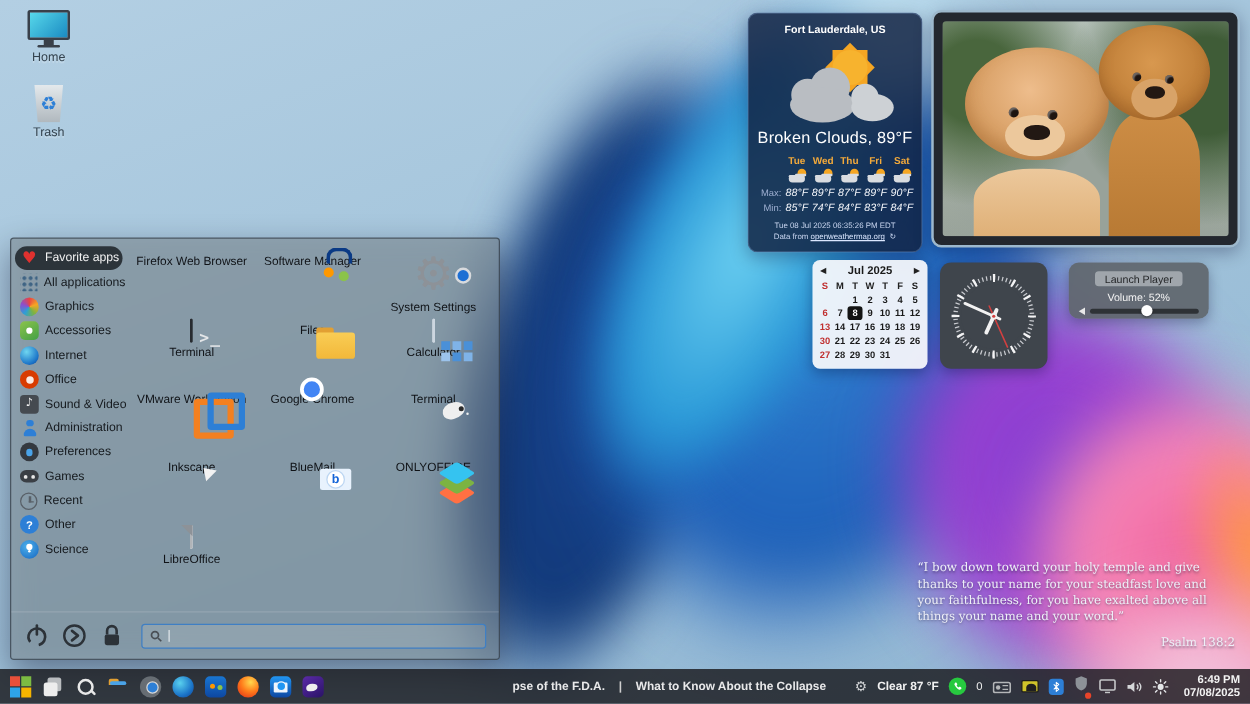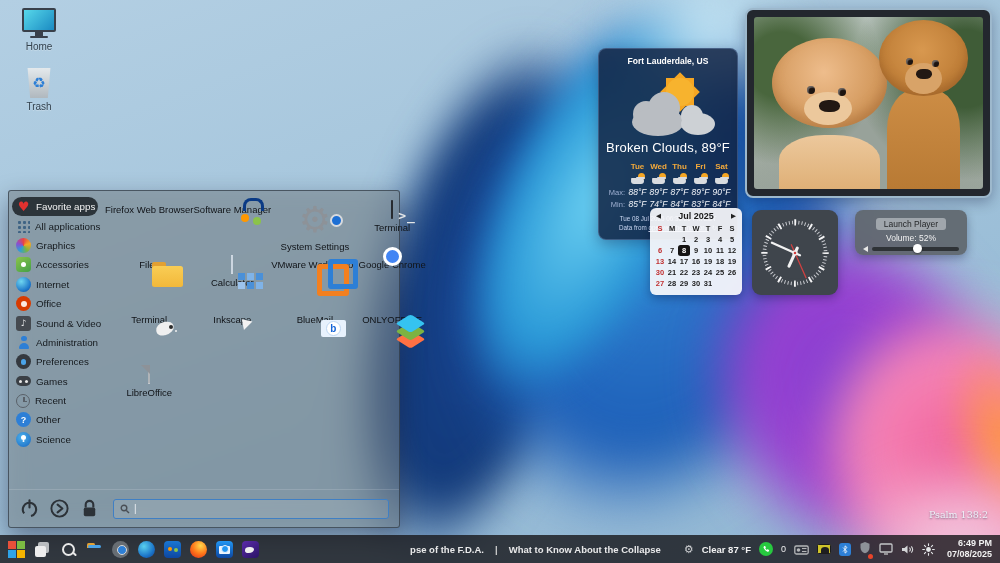--- a/index.html
+++ b/index.html
@@ -25,21 +25,21 @@
   .dsk-icon { width:54px; text-align:center; margin-bottom:16px; cursor:default; }
   .dsk-icon .lbl { font-size:10px; color:#33424e; text-shadow:0 1px 1px rgba(255,255,255,.35); margin-top:3px; display:block; }
   .ic-monitor { width:34px; height:24px; margin:0 auto; background:linear-gradient(135deg,#57d8ea,#1a8ac2); border:2px solid #39404a; border-radius:2px; }
   .ic-monitor-stand { width:8px; height:4px; background:#39404a; margin:0 auto; }
   .ic-monitor-base { width:18px; height:2px; background:#39404a; margin:0 auto; border-radius:1px; }
   .ic-trash { width:26px; height:30px; margin:0 auto; background:linear-gradient(180deg,#e4e9ec,#b0b8be); clip-path:polygon(6% 0,94% 0,84% 100%,16% 100%); display:flex; align-items:center; justify-content:center; color:#2d7fd6; font-size:15px; font-family:"DejaVu Sans",sans-serif; }
 
   
   .weather { position:absolute; left:598px; top:10px; width:140px; height:192px;
              background:rgba(17,33,66,.84); border:1px solid rgba(130,160,210,.35);
-             border-radius:8px; color:#fff; text-align:center; box-shadow:0 4px 14px rgba(0,0,40,.3);margin-top:38px; }
+             border-radius:8px; color:#fff; text-align:center; box-shadow:0 4px 14px rgba(0,0,40,.3); }
   .w-loc { font-size:8.5px; font-weight:bold; margin-top:7px; }
   .w-svg { display:block; margin:0 auto; }
   .w-cond { font-size:13px; margin-top:-2px; letter-spacing:.2px; }
   .fc { display:grid; grid-template-columns:23px repeat(5,1fr); row-gap:2px; margin:7px 5px 0 5px; align-items:center; }
   .fc-day { font-size:8px; font-weight:bold; color:#f2a93b; }
   .fc-ic { width:18px; height:12px; margin:0 auto; position:relative; }
   .fc-ic::before { content:""; position:absolute; right:2px; top:0; width:7px; height:7px; border-radius:50%; background:#f5a623; }
   .fc-ic::after { content:""; position:absolute; left:2px; bottom:1px; width:13px; height:6px; border-radius:6px; background:#d9dce0; box-shadow:-2px -2px 0 -2px #d9dce0, 3px -3px 0 -2px #d9dce0; }
   .fc-lbl { font-size:7.5px; color:#9fb0d2; text-align:right; padding-right:2px; }
   .fc-val { font-size:8.5px; color:#f4f6fb;font-style:italic; }
@@ -137,21 +137,21 @@
   .ci-games { width:15px; height:10px; background:#3a3f45; border-radius:5px; }
   .ci-games::before { content:""; width:3px; height:3px; background:#e8e8e8; border-radius:50%; box-shadow:6px 0 0 #e8e8e8; margin-left:-6px; }
   .ci-rec { border-radius:50%; border:1.6px solid #596068; width:14px; height:14px; }
   .ci-rec::before { content:""; position:absolute; left:6px; top:2.5px; width:1.6px; height:4.5px; background:#596068; }
   .ci-rec::after { content:""; position:absolute; left:6px; top:6px; width:4px; height:1.6px; background:#596068; }
   .ci-oth { border-radius:50%; background:#2d7fd6; color:#fff; font-size:9px; font-weight:bold; }
   .ci-sci { border-radius:50%; background:radial-gradient(circle at 40% 35%,#4db1ec,#1565c0); }
   .ci-sci::before { content:""; width:5px; height:5px; background:#fff; border-radius:50%; box-shadow:0 3.5px 0 -1.5px #fff; margin-top:-3px; }
 
   .apps { position:absolute; left:92px; right:0; top:0; bottom:38px; display:grid;
-          grid-template-columns:repeat(4,1fr); grid-auto-rows:55px; padding:10px 4px 0 4px; }
+          grid-template-columns:repeat(3,1fr); grid-auto-rows:55px; padding:10px 4px 0 4px; }
   .app { text-align:center; cursor:pointer; }
   .app-lbl { display:block; font-size:9.5px; color:#101317; margin-top:3px; white-space:nowrap; }
   .ai { width:37px; height:37px; position:relative; margin:0 auto; }
   .ai-ff { border-radius:50%; background:radial-gradient(circle at 66% 28%,#ffe14d,#ffb300 26%,#ff7a00 46%,#f04e1f 64%,#d6336c 82%,#8a2ca0 98%); box-shadow:inset -5px 6px 9px rgba(110,25,110,.35); }
   .ai-sm { background:linear-gradient(180deg,#1976d2,#0d47a1); border-radius:7px; }
   .ai-sm::before { content:""; position:absolute; top:-3px; left:11px; width:15px; height:10px; border:3px solid #0a3a85; border-bottom:none; border-radius:8px 8px 0 0; }
   .ai-sm::after { content:""; position:absolute; left:9px; top:13px; width:8px; height:8px; border-radius:50%; background:#ff9800; box-shadow:12px 3px 0 #8bc34a; }
   .gear-glyph { font-family:"DejaVu Sans",sans-serif; font-size:36px; line-height:37px; color:#8d9298; display:block; text-align:center; }
   .ss-dot { position:absolute; left:50%; top:50%; width:13px; height:13px; margin:-5.5px 0 0 -6.5px; background:#1d6fd4; border-radius:50%; border:2px solid #d8dadd; }
   .ai-term { background:#393e44; border-radius:7px; border:1px solid #272b30; }
@@ -536,20 +536,21 @@
         <svg width="10" height="10" viewBox="0 0 10 10">
           <circle cx="4" cy="4" r="2.8" fill="none" stroke="#4a4f55" stroke-width="1.4"></circle>
           <line x1="6.4" y1="6.4" x2="9" y2="9" stroke="#4a4f55" stroke-width="1.4"></line>
         </svg>
         <span class="search-cursor">|</span>
       </div>
     </div>
   </div>
 
   <div class="quote">
+    <div>“I bow down toward your holy temple and give thanks to your name for your steadfast love and your faithfulness, for you have exalted above all things your name and your word.”</div>
     <div class="quote-attr">Psalm 138:2</div>
   </div>
 
   <div class="taskbar">
     <span class="tb-ic tb-start">
         <i class="r"></i>
         <i class="g"></i>
         <i class="b"></i>
         <i class="y"></i>
       </span>

